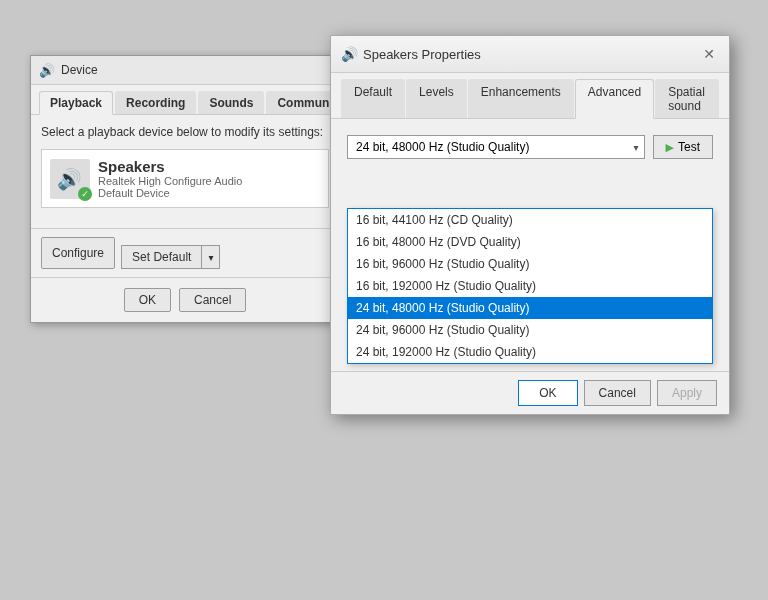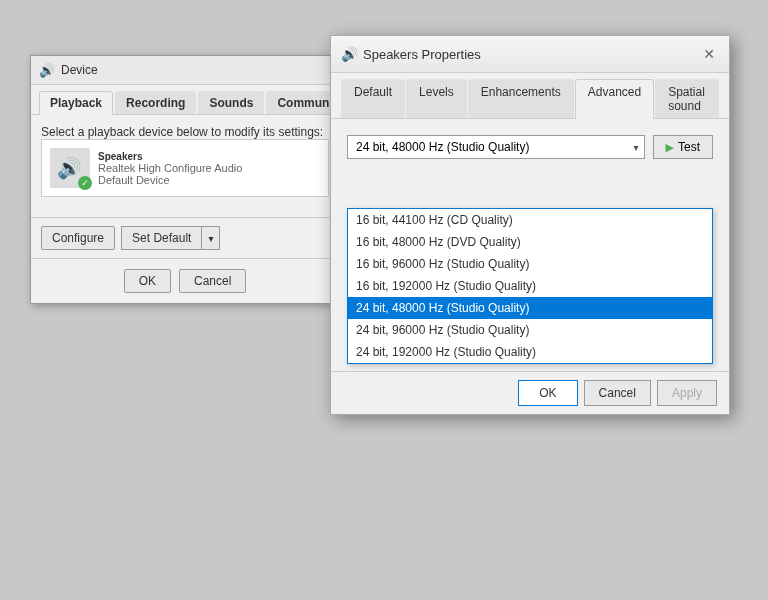--- a/index.html
+++ b/index.html
@@ -69,20 +69,21 @@
       border-bottom: 1px solid #f0f0f0;
       margin-bottom: -1px;
       z-index: 1;
     }
     .sound-dialog-body {
       padding: 10px;
     }
     .sound-dialog-body > p {
       font-size: 12px;
       color: #333;
+      margin-bottom: 10px;
     }
     .device-list {
       border: 1px solid #ccc;
       background: white;
       margin-bottom: 10px;
     }
     .device-item {
       display: flex;
       align-items: center;
       gap: 8px;
@@ -111,40 +112,41 @@
       height: 14px;
       background: #4caf50;
       border-radius: 50%;
       display: flex;
       align-items: center;
       justify-content: center;
       color: white;
       font-size: 9px;
     }
     .device-info { flex: 1; }
-    .device-name { font-weight: 600; font-size: 10px; color: #333; }
+    .device-name { font-weight: 600; font-size: 15px; color: #333; }
     .device-sub { font-size: 11px; color: #666; }
     .sound-dialog-bottom {
       display: flex;
       padding: 8px 10px;
       border-top: 1px solid #ccc;
       gap: 6px;
     }
     .btn {
       padding: 4px 14px;
       font-size: 12px;
       border: 1px solid #999;
       background: #e8e8e8;
       cursor: pointer;
       border-radius: 2px;
       color: #333;
     }
     .btn-small { padding: 4px 10px; }
     .set-default-group {
       display: flex;
+      margin-top: 8px;
     }
     .set-default-btn {
       padding: 4px 10px;
       font-size: 12px;
       border: 1px solid #999;
       background: #e8e8e8;
       cursor: pointer;
       border-right: none;
       color: #333;
     }

